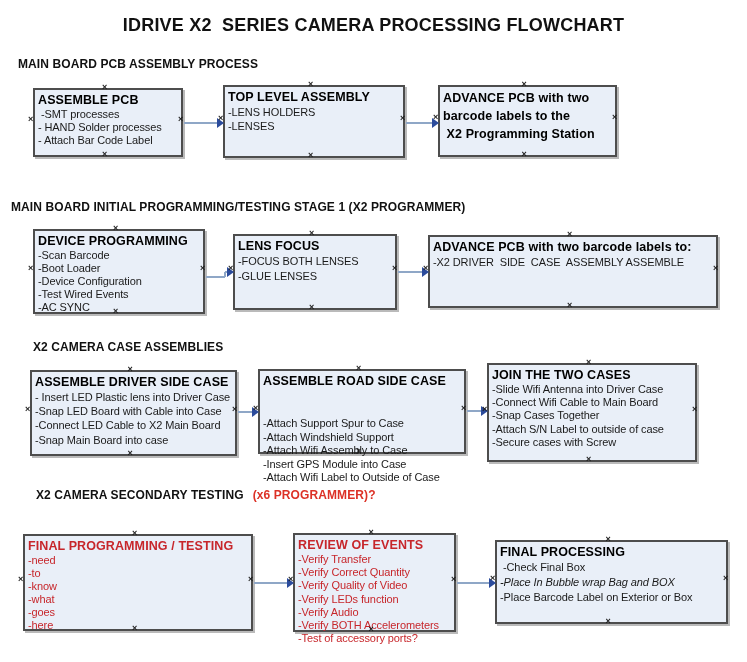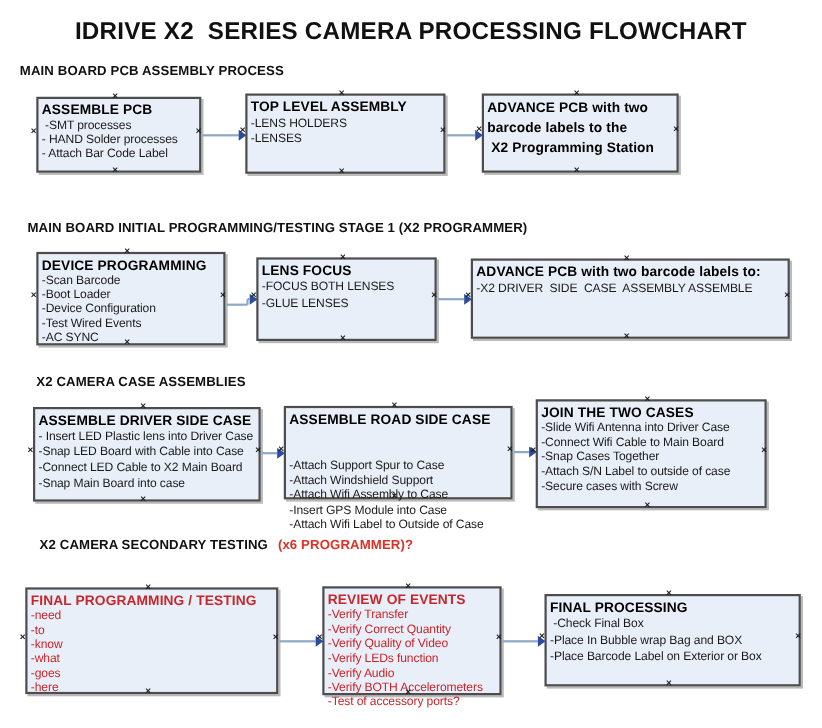--- a/index.html
+++ b/index.html
@@ -2,21 +2,21 @@
 <html style="--box_fill: #E9EFF8; --box_border: #4D4D4D; --red_text: #C7262B; --accent_red: #DC3126; --arrow_line: #8FA7C7; --arrow_head: #2B4B9C; --marker_color: #1A1A1A;"><head>
 <meta charset="utf-8">
 <style>
   html,body{margin:0;padding:0;background:#ffffff;}
   .canvas{
     position:relative;width:747px;height:662px;background:#ffffff;overflow:hidden;
     font-family:"Liberation Sans","DejaVu Sans",sans-serif;color:#111;
   }
   .title{
     position:absolute;top:15px;left:0;width:100%;text-align:center;
-    font-size:22px;font-weight:bold;white-space:pre;letter-spacing:.2px;color:#111;
+    font-size:18px;font-weight:bold;white-space:pre;letter-spacing:.2px;color:#111;
   }
   .heading{
     position:absolute;font-size:12px;font-weight:bold;white-space:pre;
     letter-spacing:.1px;color:#111;
   }
   .heading .accent{color:var(--accent_red);margin-left:9px;}
   .flow-box{
     position:absolute;box-sizing:border-box;
     background:var(--box_fill);
     border:2px solid var(--box_border);
@@ -42,21 +42,21 @@
     border-left:7px solid var(--arrow_head);
   }
 </style>
 </head>
 <body>
 
 <div class="canvas">
   <div class="title">IDRIVE X2  SERIES CAMERA PROCESSING FLOWCHART</div>
 
   <div class="heading" style="left:18px;top:57px">MAIN BOARD PCB ASSEMBLY PROCESS</div>
-  <div class="heading" style="left:25px;top:200px">MAIN BOARD INITIAL PROGRAMMING/TESTING STAGE 1 (X2 PROGRAMMER)</div>
+  <div class="heading" style="left:11px;top:200px">MAIN BOARD INITIAL PROGRAMMING/TESTING STAGE 1 (X2 PROGRAMMER)</div>
   <div class="heading" style="left:33px;top:340px">X2 CAMERA CASE ASSEMBLIES</div>
   <div class="heading" style="left:36px;top:488px"><span>X2 CAMERA SECONDARY TESTING</span><span class="accent">(x6 PROGRAMMER)?</span></div>
 
   <div id="boxes">
       <div class="flow-box" style="left: 33px; top: 88px; width: 150px; height: 69px;">
         <div class="box-title">ASSEMBLE PCB</div>
         <div class="box-item" style="line-height: 13.2px;"> -SMT processes</div>
         <div class="box-item" style="line-height: 13.2px;">- HAND Solder processes</div>
         <div class="box-item" style="line-height: 13.2px;">- Attach Bar Code Label</div>
         <span class="marker" style="left: 67px; top: -7px;">×</span>
@@ -169,21 +169,21 @@
         <div class="box-item" style="line-height: 13.2px;">-Verify BOTH Accelerometers</div>
         <div class="box-item" style="line-height: 13.2px;">-Test of accessory ports?</div>
         <span class="marker" style="left: 73.5px; top: -7px;">×</span>
         <span class="marker" style="left: 73.5px; top: 90px;">×</span>
         <span class="marker" style="left: -7px; top: 39.5px;">×</span>
         <span class="marker" style="left: 156px; top: 39.5px;">×</span>
       </div>
       <div class="flow-box" style="left: 495px; top: 540px; width: 233px; height: 84px;">
         <div class="box-title">FINAL PROCESSING</div>
         <div class="box-item" style="line-height: 15px;"> -Check Final Box</div>
-        <div class="box-item" style="line-height: 15px;">-Place In Bubble wrap Bag and BOX</div>
+        <div class="box-item" style="line-height: 15px; font-style: italic;">-Place In Bubble wrap Bag and BOX</div>
         <div class="box-item" style="line-height: 15px;">-Place Barcode Label on Exterior or Box</div>
         <span class="marker" style="left: 108.5px; top: -7px;">×</span>
         <span class="marker" style="left: 108.5px; top: 75px;">×</span>
         <span class="marker" style="left: -7px; top: 32px;">×</span>
         <span class="marker" style="left: 226px; top: 32px;">×</span>
       </div>
     </div>
   <div id="connectors">
       <div>
         <div class="conn-seg" style="left: 184px; top: 122px; width: 33px; height: 2px;"></div>

